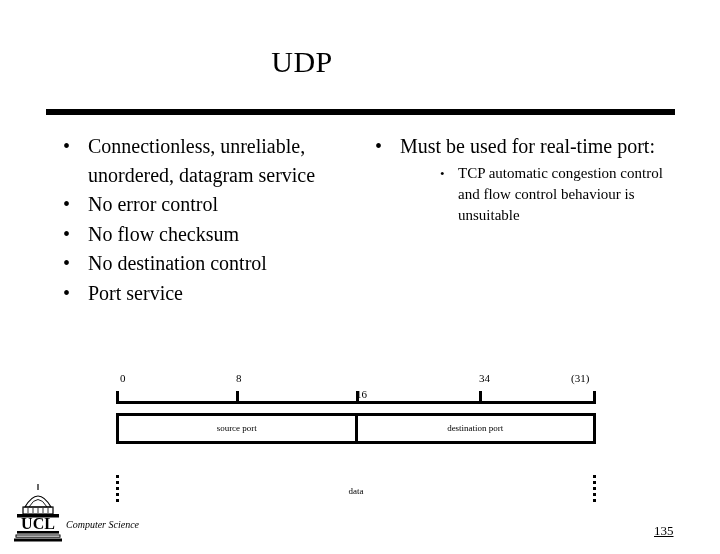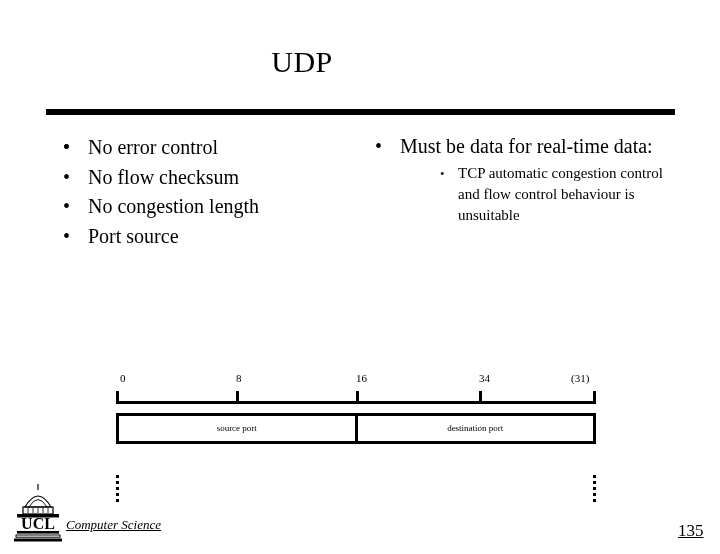--- a/index.html
+++ b/index.html
@@ -184,71 +184,71 @@
     position: absolute;
     left: 12px;
     top: 483px;
     width: 52px;
     height: 60px;
   }
   .footer-dept {
     position: absolute;
     left: 66px;
     top: 518px;
-    font-size: 13px;
+    font-size: 10px;
     line-height: 14px;
     font-style: italic;
-    text-decoration: underline;
   }
   .page-num {
     position: absolute;
-    left: 678px;
+    left: 654px;
     top: 524px;
-    font-size: 17px;
+    font-size: 13px;
     line-height: 13px;
     text-decoration: underline;
   }
 </style>
 </head>
 <body>
 
 <div class="slide-title">UDP</div>
 <div class="title-rule"></div>
 
 <div class="body-cols">
 
   <div class="col col-left">
     <ul class="lvl1">
       <li>
         <span class="blt">•</span>
+        <span>Connectionless, unreliable, unordered, datagram service</span>
       </li>
       <li>
         <span class="blt">•</span>
         <span>No error control</span>
       </li>
       <li>
         <span class="blt">•</span>
         <span>No flow checksum</span>
       </li>
       <li>
         <span class="blt">•</span>
-        <span>No congestion length</span>
-      </li>
-      <li>
-        <span class="blt">•</span>
-        <span>Port source</span>
+        <span>No destination control</span>
+      </li>
+      <li>
+        <span class="blt">•</span>
+        <span>Port service</span>
       </li>
     </ul>
   </div>
 
   <div class="col col-right">
     <ul class="lvl1">
       <li>
         <span class="blt">•</span>
-        <span>Must be data for real-time data:</span>
+        <span>Must be used for real-time port:</span>
         <ul class="lvl2">
           <li>
             <span class="blt2">•</span>
             <span>TCP automatic congestion control and flow control behaviour is unsuitable</span>
           </li>
         </ul>
       </li>
     </ul>
   </div>
 
@@ -259,41 +259,42 @@
   <div class="ruler">
     <div class="ruler-line"></div>
 
     <div class="tick" style="left:0px;"></div>
     <div class="tick-lbl" style="left:4px;">0</div>
 
     <div class="tick" style="left:120px;"></div>
     <div class="tick-lbl" style="left:120px;">8</div>
 
     <div class="tick" style="left:240px;"></div>
-    <div class="tick-lbl" style="left:240px;">16</div>
+    <div class="tick-lbl" style="left:240px;margin-top:16px;">16</div>
 
     <div class="tick" style="left:363px;"></div>
     <div class="tick-lbl" style="left:363px;">34</div>
 
     <div class="tick" style="left:477px;"></div>
     <div class="tick-lbl" style="left:455px;">(31)</div>
   </div>
 
   <table class="hdr-table">
     <tbody>
         <tr>
       <td>source port</td>
       <td>destination port</td>
     </tr>
   </tbody>
     </table>
 
   <div class="data-row">
     <div class="data-edge left"></div>
     <div class="data-edge right"></div>
+    <div class="data-lbl">data</div>
   </div>
 
 </div>
 
 <div class="footer-logo">
   <svg width="52" height="60" viewBox="0 0 52 60" xmlns="http://www.w3.org/2000/svg">
 
     <line x1="26" y1="1" x2="26" y2="7" stroke="#000" stroke-width="1.2"></line>
 
     <path d="M13 24 Q26 2 39 24 Z" fill="none" stroke="#000" stroke-width="1.2"></path>

